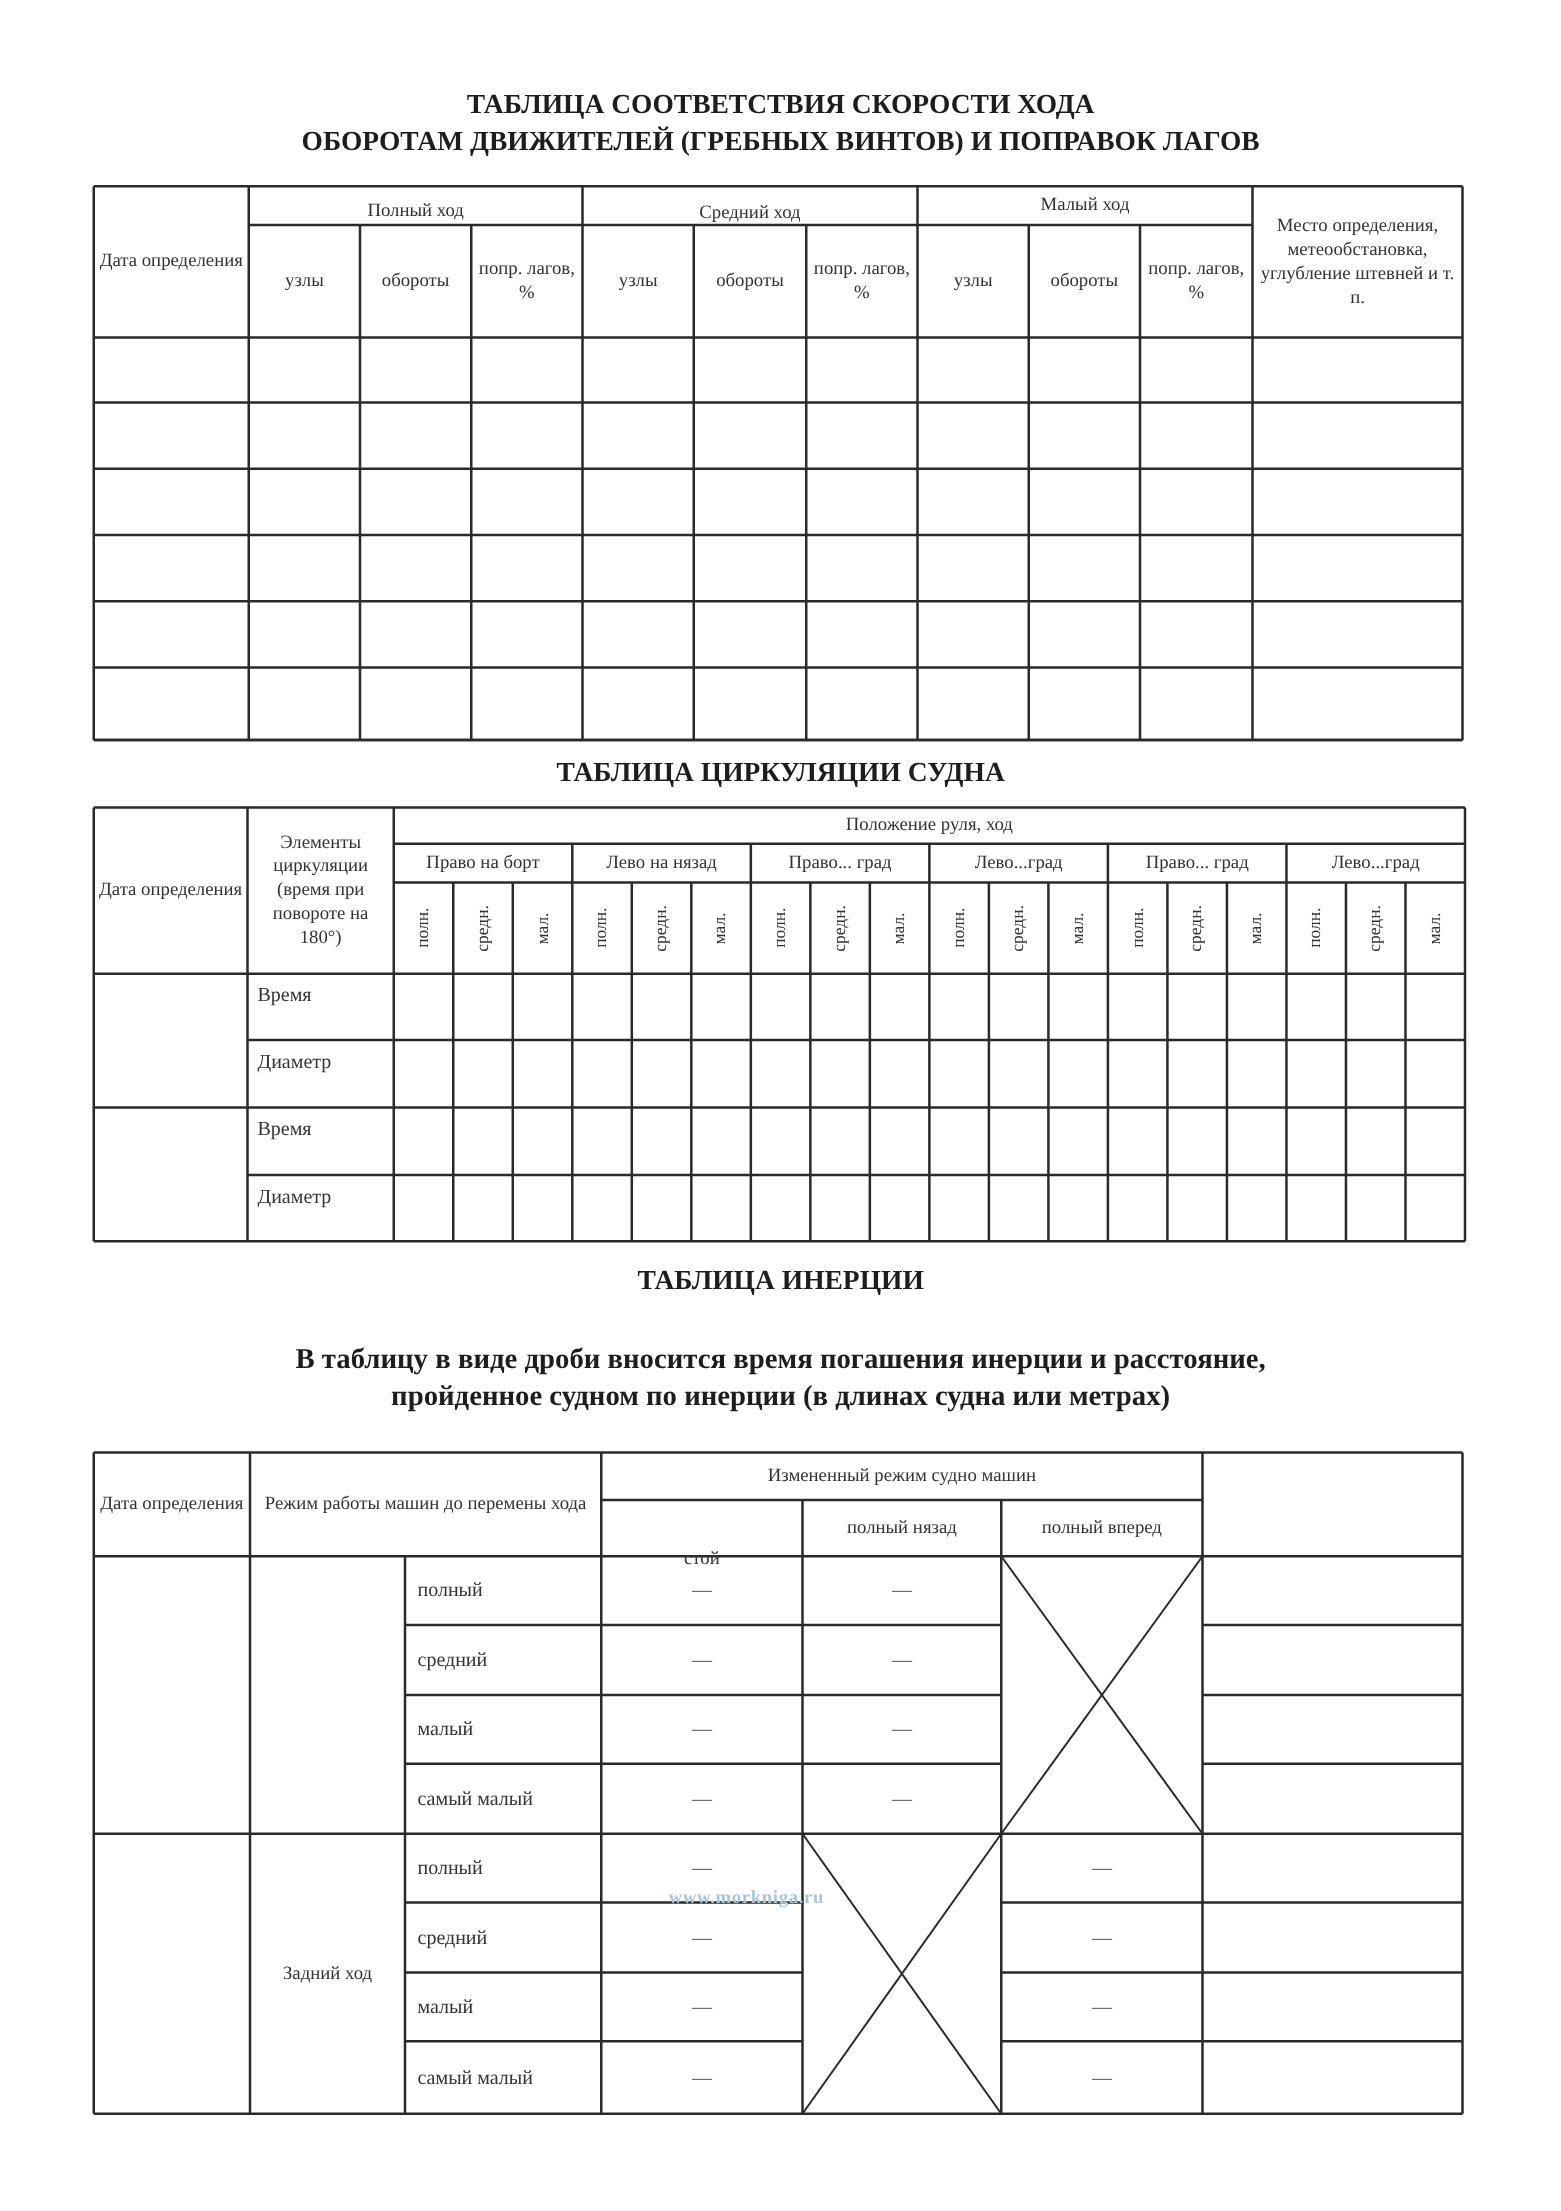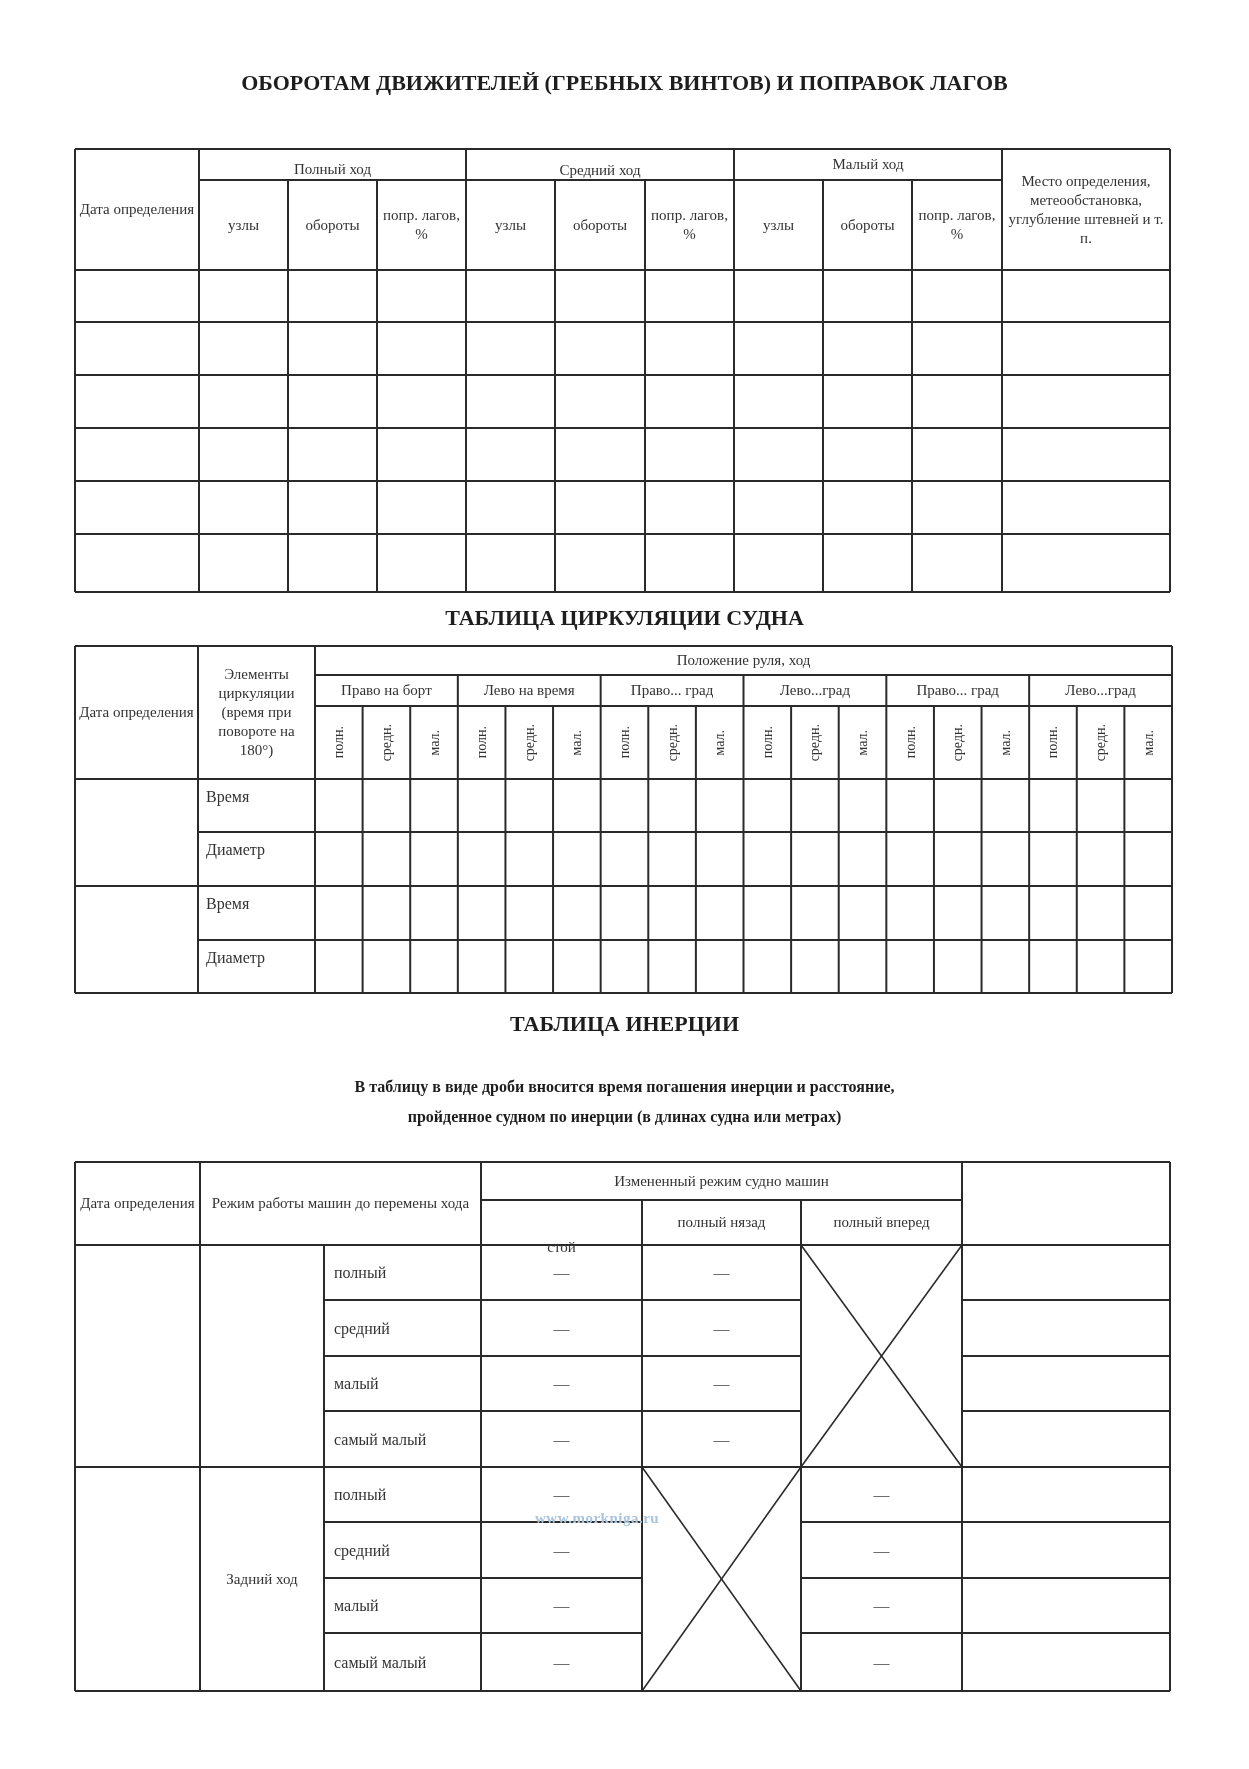--- a/index.html
+++ b/index.html
@@ -3,37 +3,38 @@
 <meta charset="utf-8">
 <style>
   html, body { margin: 0; padding: 0; background: #ffffff; }
   body { width: 1249px; height: 1769px; position: relative; overflow: hidden;
          font-family: "Liberation Serif", "DejaVu Serif", serif; color: #2b2b2b; }
   .title { position: absolute; left: 0; width: 1249px; text-align: center;
            font-family: "Liberation Serif", serif; font-weight: bold; color: #1d1d1d; }
   .t1 { top: 68px; font-size: 22px; line-height: 30px; }
   .t2 { top: 604px; font-size: 22px; line-height: 28px; }
   .t3 { top: 1010px; font-size: 22px; line-height: 28px; }
-  .t4 { top: 1072px; font-size: 16px; line-height: 30px; }
+  .t4 { top: 1072px; font-size: 23px; line-height: 30px; }
   .grid { position: absolute; }
   .cell { position: absolute; display: flex; align-items: center; justify-content: center;
           text-align: center; font-size: 15px; line-height: 19px; color: #333; box-sizing: border-box;
           padding: 0 2px; }
   .cell.left { justify-content: flex-start; align-items: flex-start; padding: 8px 0 0 8px; font-size: 16px; }
   .cell.leftmid { justify-content: flex-start; padding-left: 10px; font-size: 16px; }
   .vert { writing-mode: vertical-rl; transform: rotate(180deg); font-size: 14px; }
   .dash { font-size: 16px; color: #555; }
   .input-cell { position: absolute; }
   .watermark { position: absolute; left: 535px; top: 1510px; font-size: 15px; font-weight: bold;
                color: #a9c4dd; letter-spacing: 0.5px; font-family: "Liberation Serif", serif; }
 </style>
 </head>
 <body>
 
 <div class="title t1">
+  <div>ТАБЛИЦА СООТВЕТСТВИЯ СКОРОСТИ ХОДА</div>
   <div>ОБОРОТАМ ДВИЖИТЕЛЕЙ (ГРЕБНЫХ ВИНТОВ) И ПОПРАВОК ЛАГОВ</div>
 </div>
 
 <div id="table1" class="grid" style="left:0;top:0;width:1249px;height:600px;">
     <svg width="1249" height="1769" style="position: absolute; left: 0px; top: 0px;">
       <line x1="75" y1="149" x2="1170" y2="149" stroke="#2a2a2a" stroke-width="2"></line>
       <line x1="75" y1="592" x2="1170" y2="592" stroke="#2a2a2a" stroke-width="2"></line>
       <line x1="75" y1="149" x2="75" y2="592" stroke="#2a2a2a" stroke-width="2"></line>
       <line x1="1170" y1="149" x2="1170" y2="592" stroke="#2a2a2a" stroke-width="2"></line>
       <line x1="199" y1="149" x2="199" y2="592" stroke="#2a2a2a" stroke-width="2"></line>
@@ -214,21 +215,21 @@
     <div class="cell vert-wrap" style="left: 315px; top: 706px; width: 47.6111px; height: 73px;">
       <span class="vert">полн.</span>
     </div>
     <div class="cell vert-wrap" style="left: 362.611px; top: 706px; width: 47.6111px; height: 73px;">
       <span class="vert">средн.</span>
     </div>
     <div class="cell vert-wrap" style="left: 410.222px; top: 706px; width: 47.6111px; height: 73px;">
       <span class="vert">мал.</span>
     </div>
     <div class="cell" style="left: 457.833px; top: 675px; width: 142.833px; height: 31px;">
-      <span>Лево на время</span>
+      <span>Лево на нязад</span>
     </div>
     <div class="cell vert-wrap" style="left: 457.833px; top: 706px; width: 47.6111px; height: 73px;">
       <span class="vert">полн.</span>
     </div>
     <div class="cell vert-wrap" style="left: 505.444px; top: 706px; width: 47.6111px; height: 73px;">
       <span class="vert">средн.</span>
     </div>
     <div class="cell vert-wrap" style="left: 553.056px; top: 706px; width: 47.6111px; height: 73px;">
       <span class="vert">мал.</span>
     </div>

